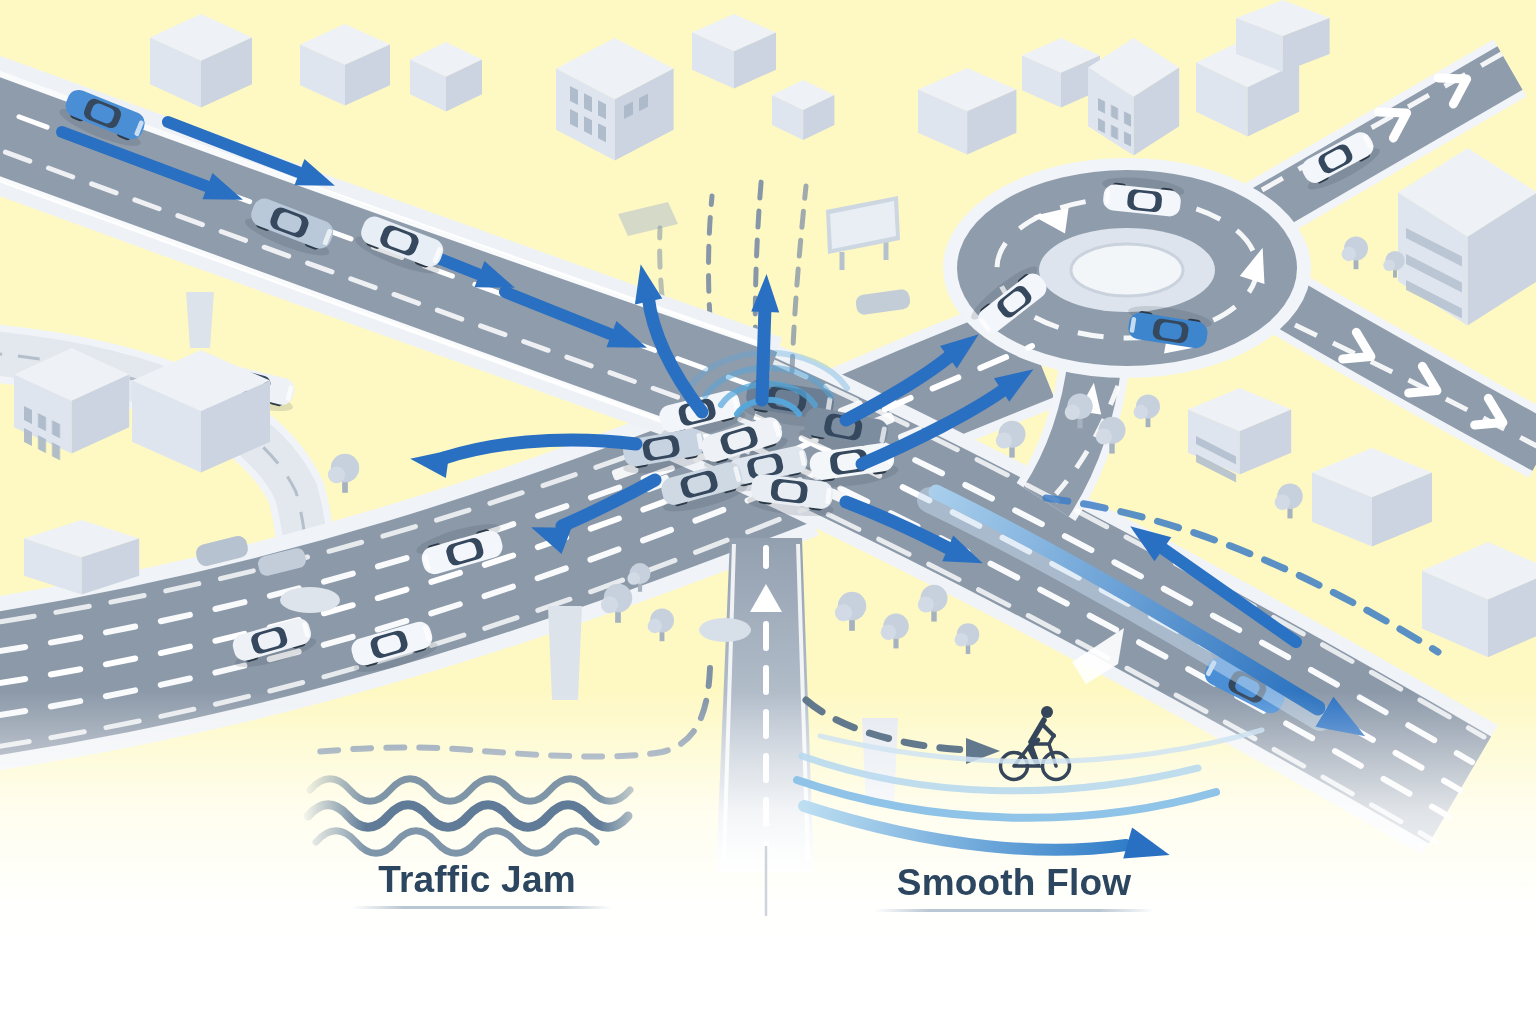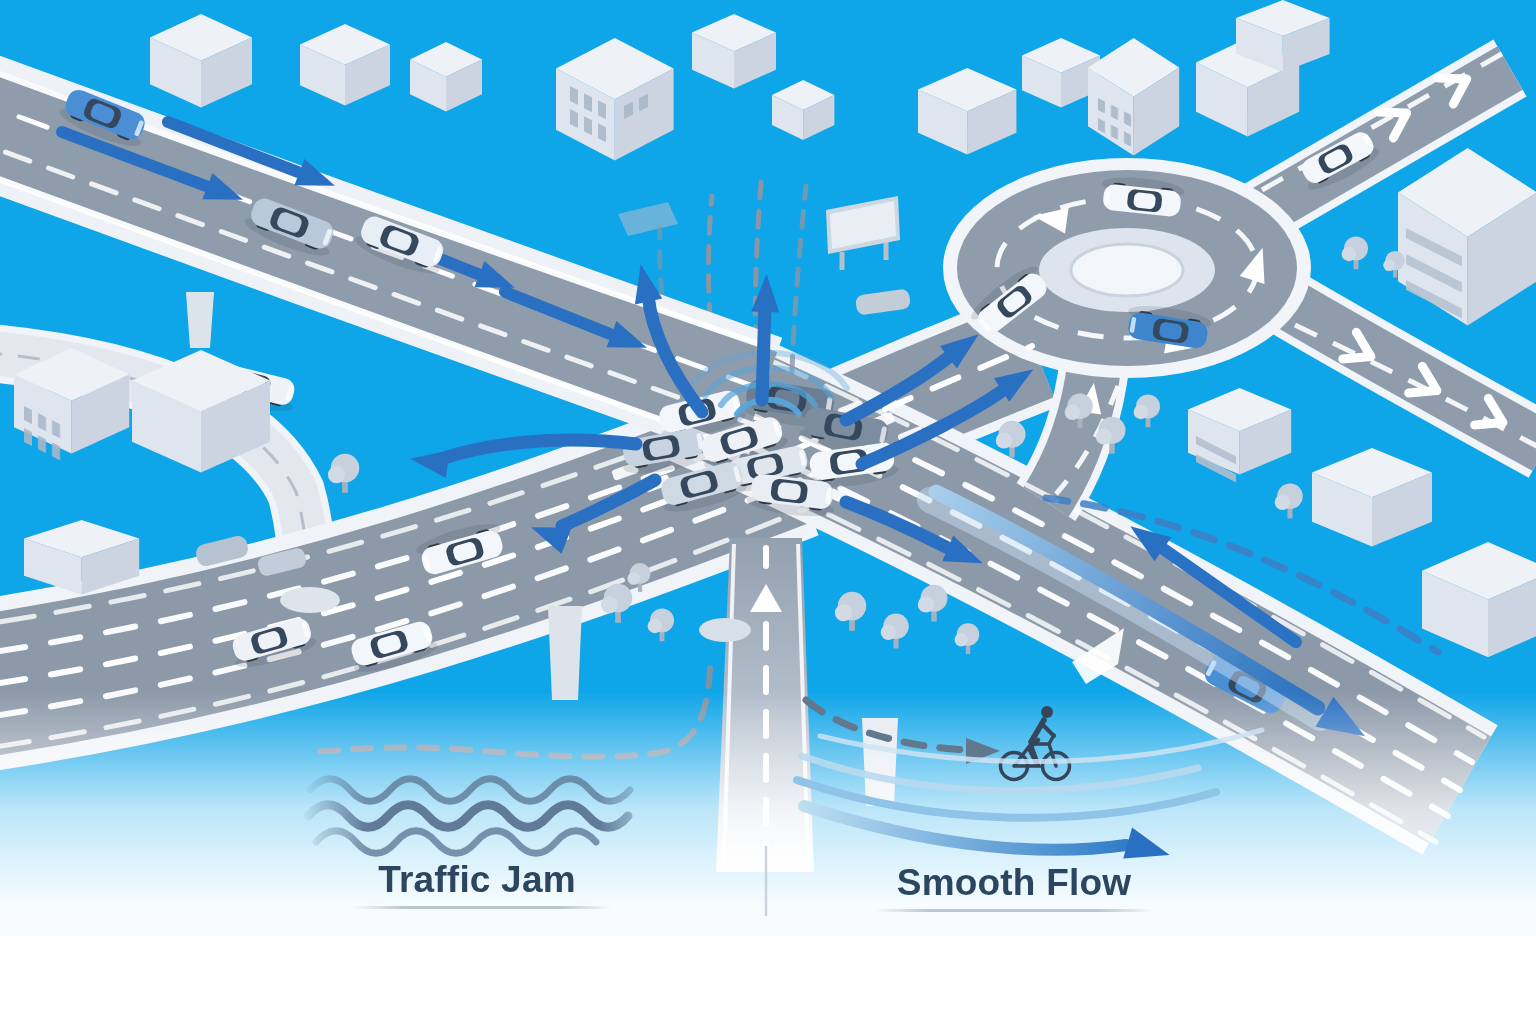--- a/index.html
+++ b/index.html
@@ -1,16 +1,16 @@
 <!DOCTYPE html>
 <html><head>
 <meta charset="utf-8">
 <style>
   html,body{margin:0;padding:0;background:#ffffff;}
-  #stage{position:relative;width:1536px;height:936px;overflow:hidden;background:#0ea5e9;
+  #stage{position:relative;width:1536px;height:936px;overflow:hidden;background:#fef9c3;
          font-family:"Liberation Sans",sans-serif;}
   svg{position:absolute;left:0;top:0;}
   text.caption{font-family:"Liberation Sans",sans-serif;font-weight:600;font-size:37px;
                fill:#2c4660;letter-spacing:0.2px;}
 </style>
 </head>
 <body>
 
 <div id="stage">
 <svg width="1536" height="1024" viewBox="0 0 1536 1024" xmlns="http://www.w3.org/2000/svg">

